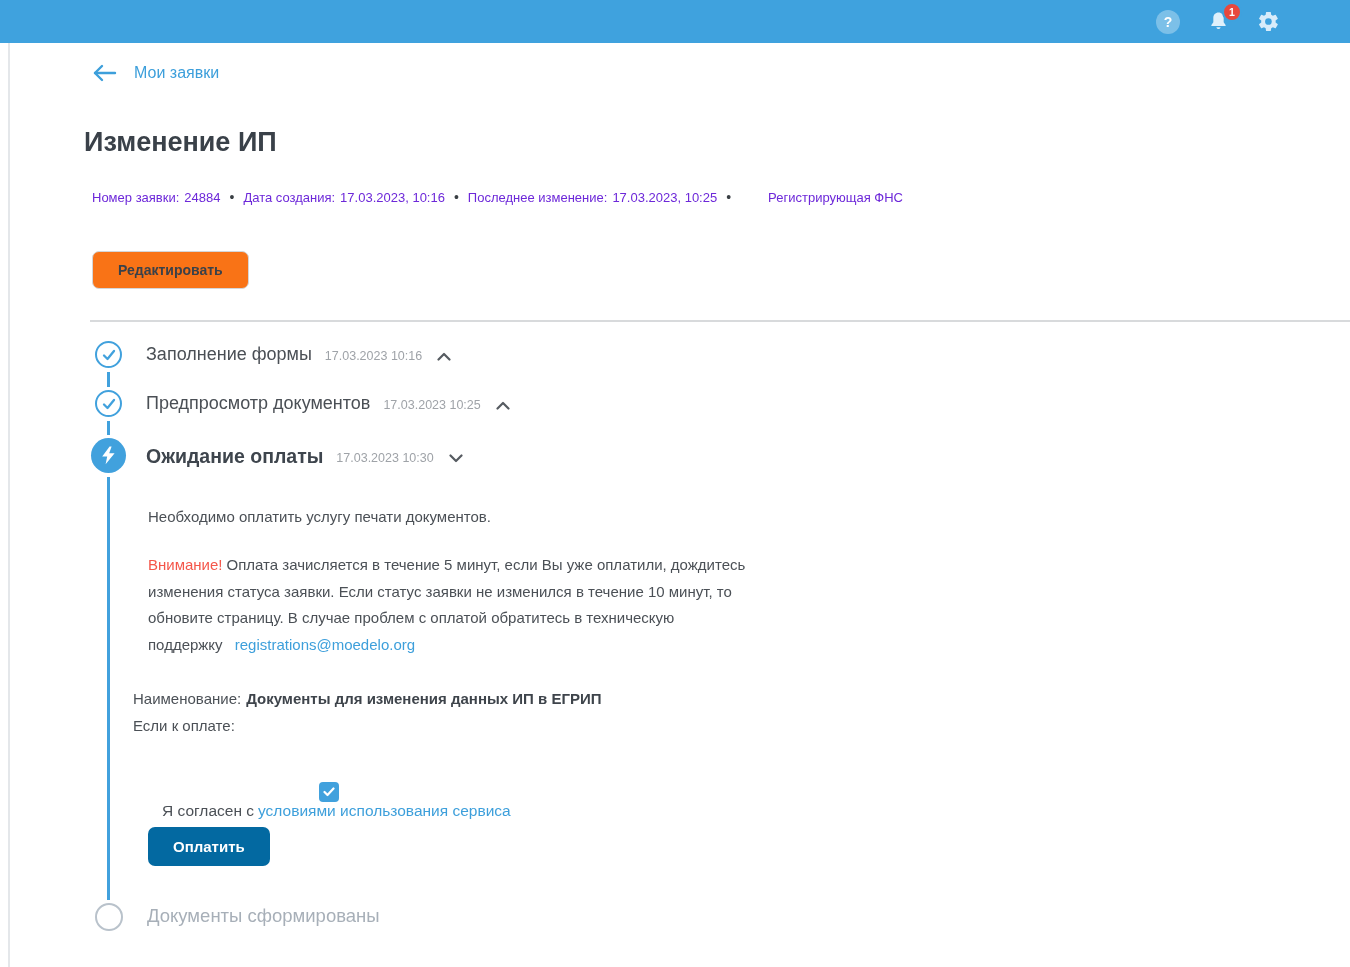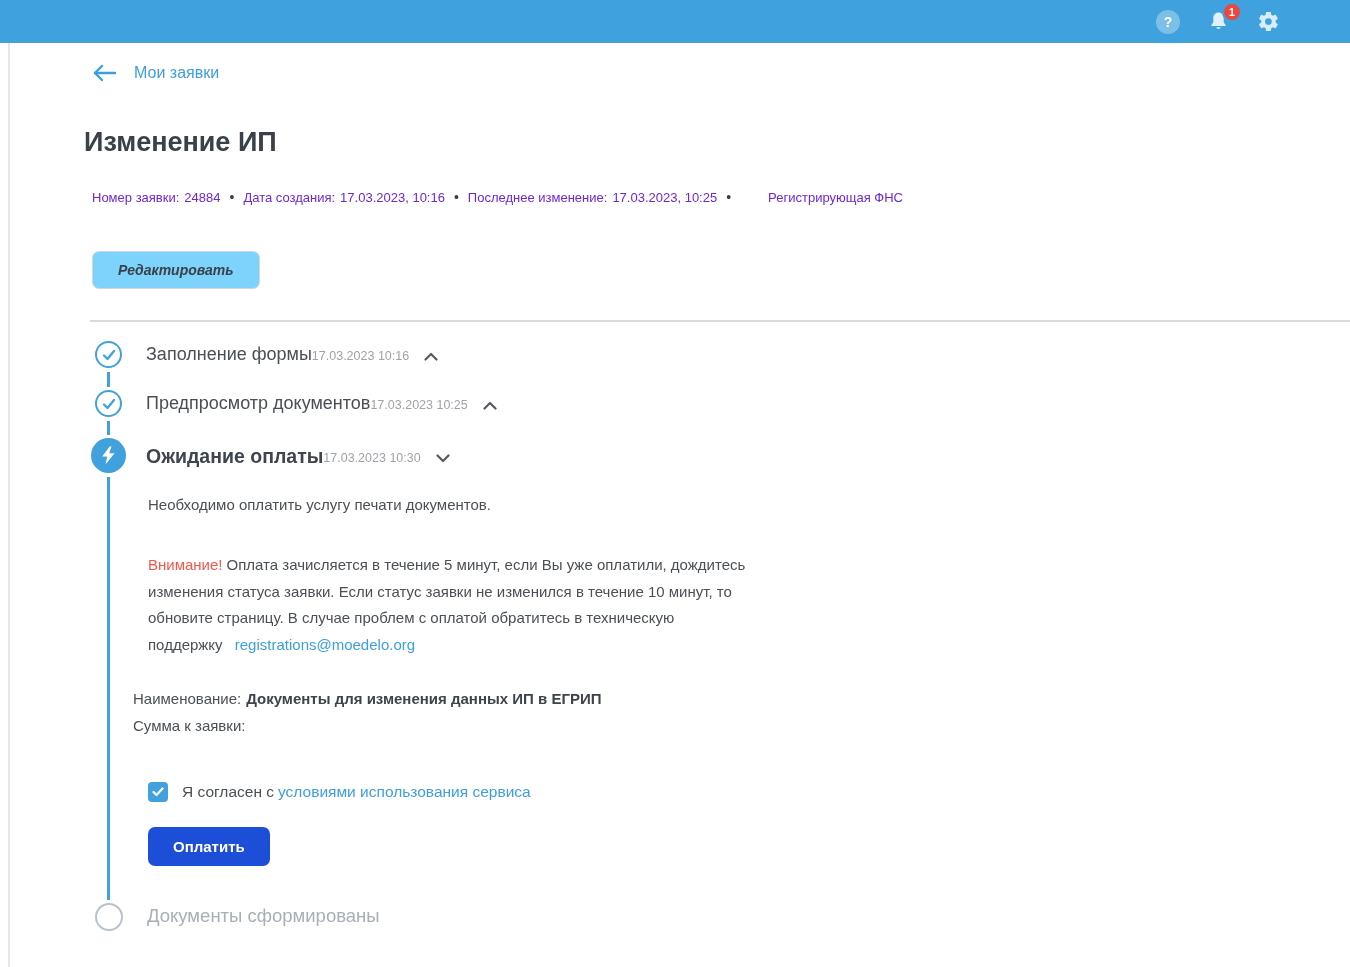--- a/index.html
+++ b/index.html
@@ -24,54 +24,54 @@
 
   
   .back-row { position:absolute; left:92px; top:64px; display:flex; align-items:center; gap:17px; cursor:pointer; }
   .back-label { font-size:16px; color:#3d9fdb; }
   .page-title { position:absolute; left:84px; top:127px; font-size:27px; font-weight:700; color:#3a4149; }
   .meta { position:absolute; left:92px; top:189px; display:flex; align-items:center; font-size:13px; color:#6d28d9; white-space:nowrap; }
   .meta .val { margin-left:5px; }
   .bullet::before { content:"•"; }
   .bullet { margin:0 9px; color:#3a3f44; font-size:14px; }
   .meta-gap { width:28px; }
-  .edit-btn { position:absolute; left:92px; top:251px; height:38px; padding:0 25px; background:#7dd3fc;
+  .edit-btn { position:absolute; left:92px; top:251px; height:38px; padding:0 25px; background:#f97316;
               border:1px solid #d4d6d8; border-radius:7px; font-size:14px; font-weight:700; color:#3a4149;
-              font-family:inherit; cursor:pointer;font-style:italic; }
+              font-family:inherit; cursor:pointer; }
 
   
   .circle-done { position:absolute; left:95px; width:27px; height:27px; border:2.5px solid #41a1dd;
                  border-radius:50%; background:#fff; display:flex; align-items:center; justify-content:center; }
   .circle-current { position:absolute; left:91px; top:438px; width:35px; height:35px; background:#41a1dd;
                     border-radius:50%; display:flex; align-items:center; justify-content:center; }
   .circle-pending { position:absolute; left:95px; top:903px; width:28px; height:28px; border:2px solid #b9c2cb;
                     border-radius:50%; background:#fff; }
   .conn { position:absolute; left:107px; width:2.5px; background:#41a1dd; }
 
   .step-row { position:absolute; display:flex; align-items:center; cursor:pointer; }
   .step-title { font-size:18px; color:#4a4f55; }
   .step-title-current { font-size:19.5px; font-weight:700; color:#3e454d; }
-  .step-date { font-size:12.5px; color:#9fa3a8; margin-top:3px; }
+  .step-date { font-size:12.5px; color:#9fa3a8; margin-left:13px; margin-top:3px; }
   .chev { margin-left:15px; margin-top:3px; }
 
   .step-title-pending { position:absolute; left:147px; top:905px; font-size:18.5px; color:#a7afb8; }
 
   
-  .intro { position:absolute; left:148px; top:496px; font-size:15px; color:#4b5056; }
+  .intro { position:absolute; left:148px; top:508px; font-size:15px; color:#4b5056; }
   .warning { position:absolute; left:148px; top:552px; font-size:15px; color:#4b5056; line-height:26.5px; }
   .warn-prefix { color:#f4564a; margin-right:4px; }
   .link { color:#3d9fdb; cursor:pointer; text-decoration:none;margin-left:8px; }
   .name-block { position:absolute; left:133px; top:685px; font-size:15px; color:#4b5056; line-height:27px; }
   .name-value { font-weight:700; color:#3e444b; margin-left:5px; }
-  .agree-row { position:absolute; left:148px; top:782px; display:flex; align-items:center; }
+  .agree-row { position:absolute; left:148px; top:782px; display:flex; align-items:center;flex-direction:column; }
   .checkbox { width:20px; height:20px; background:#41a1dd; border-radius:4px; display:flex;
               align-items:center; justify-content:center; cursor:pointer; flex:0 0 auto; }
   .agree-label { font-size:15.5px; color:#4b5056; margin-left:14px; }
   .agree-label .link { margin-left:4px; }
-  .pay-btn { position:absolute; left:148px; top:827px; height:39px; padding:0 25px; background:#1d4ed8;
+  .pay-btn { position:absolute; left:148px; top:827px; height:39px; padding:0 25px; background:#0369a1;
              border:none; border-radius:7px; color:#fff; font-size:15px; font-weight:700;
              font-family:inherit; cursor:pointer; }
 </style>
 </head>
 <body>
 
 <div class="page">
 
   <div class="topbar">
     <div class="topbar-icons">
@@ -177,21 +177,21 @@
       <span>поддержку</span>
       <a class="link">registrations@moedelo.org</a>
     </div>
   </div>
 
   <div class="name-block">
     <div>
       <span>Наименование:</span><span class="name-value">Документы для изменения данных ИП в ЕГРИП</span>
     </div>
     <div>
-      <span>Сумма к заявки:</span>
+      <span>Если к оплате:</span>
     </div>
   </div>
 
   <div class="agree-row">
     <div class="checkbox">
       <svg width="12" height="10" viewBox="0 0 12 10" fill="none" stroke="#fff" stroke-width="2.2" stroke-linecap="round" stroke-linejoin="round">
         <path d="M1.5 5 L4.5 8 L10.5 1.5"></path>
       </svg>
     </div>
     <span class="agree-label">

